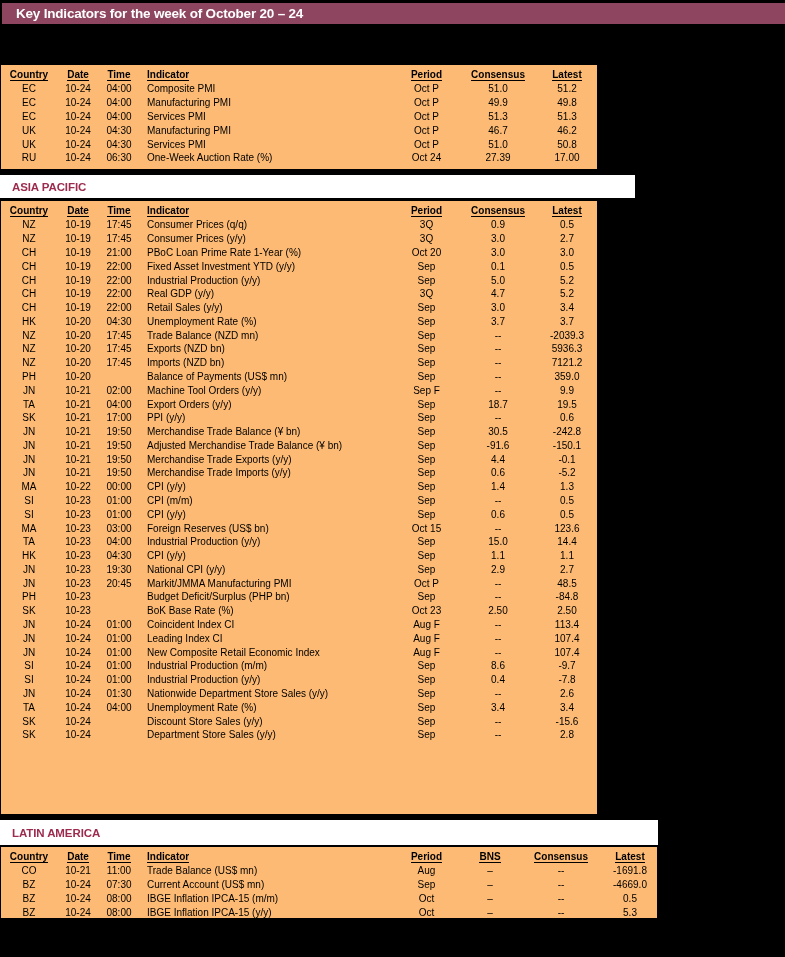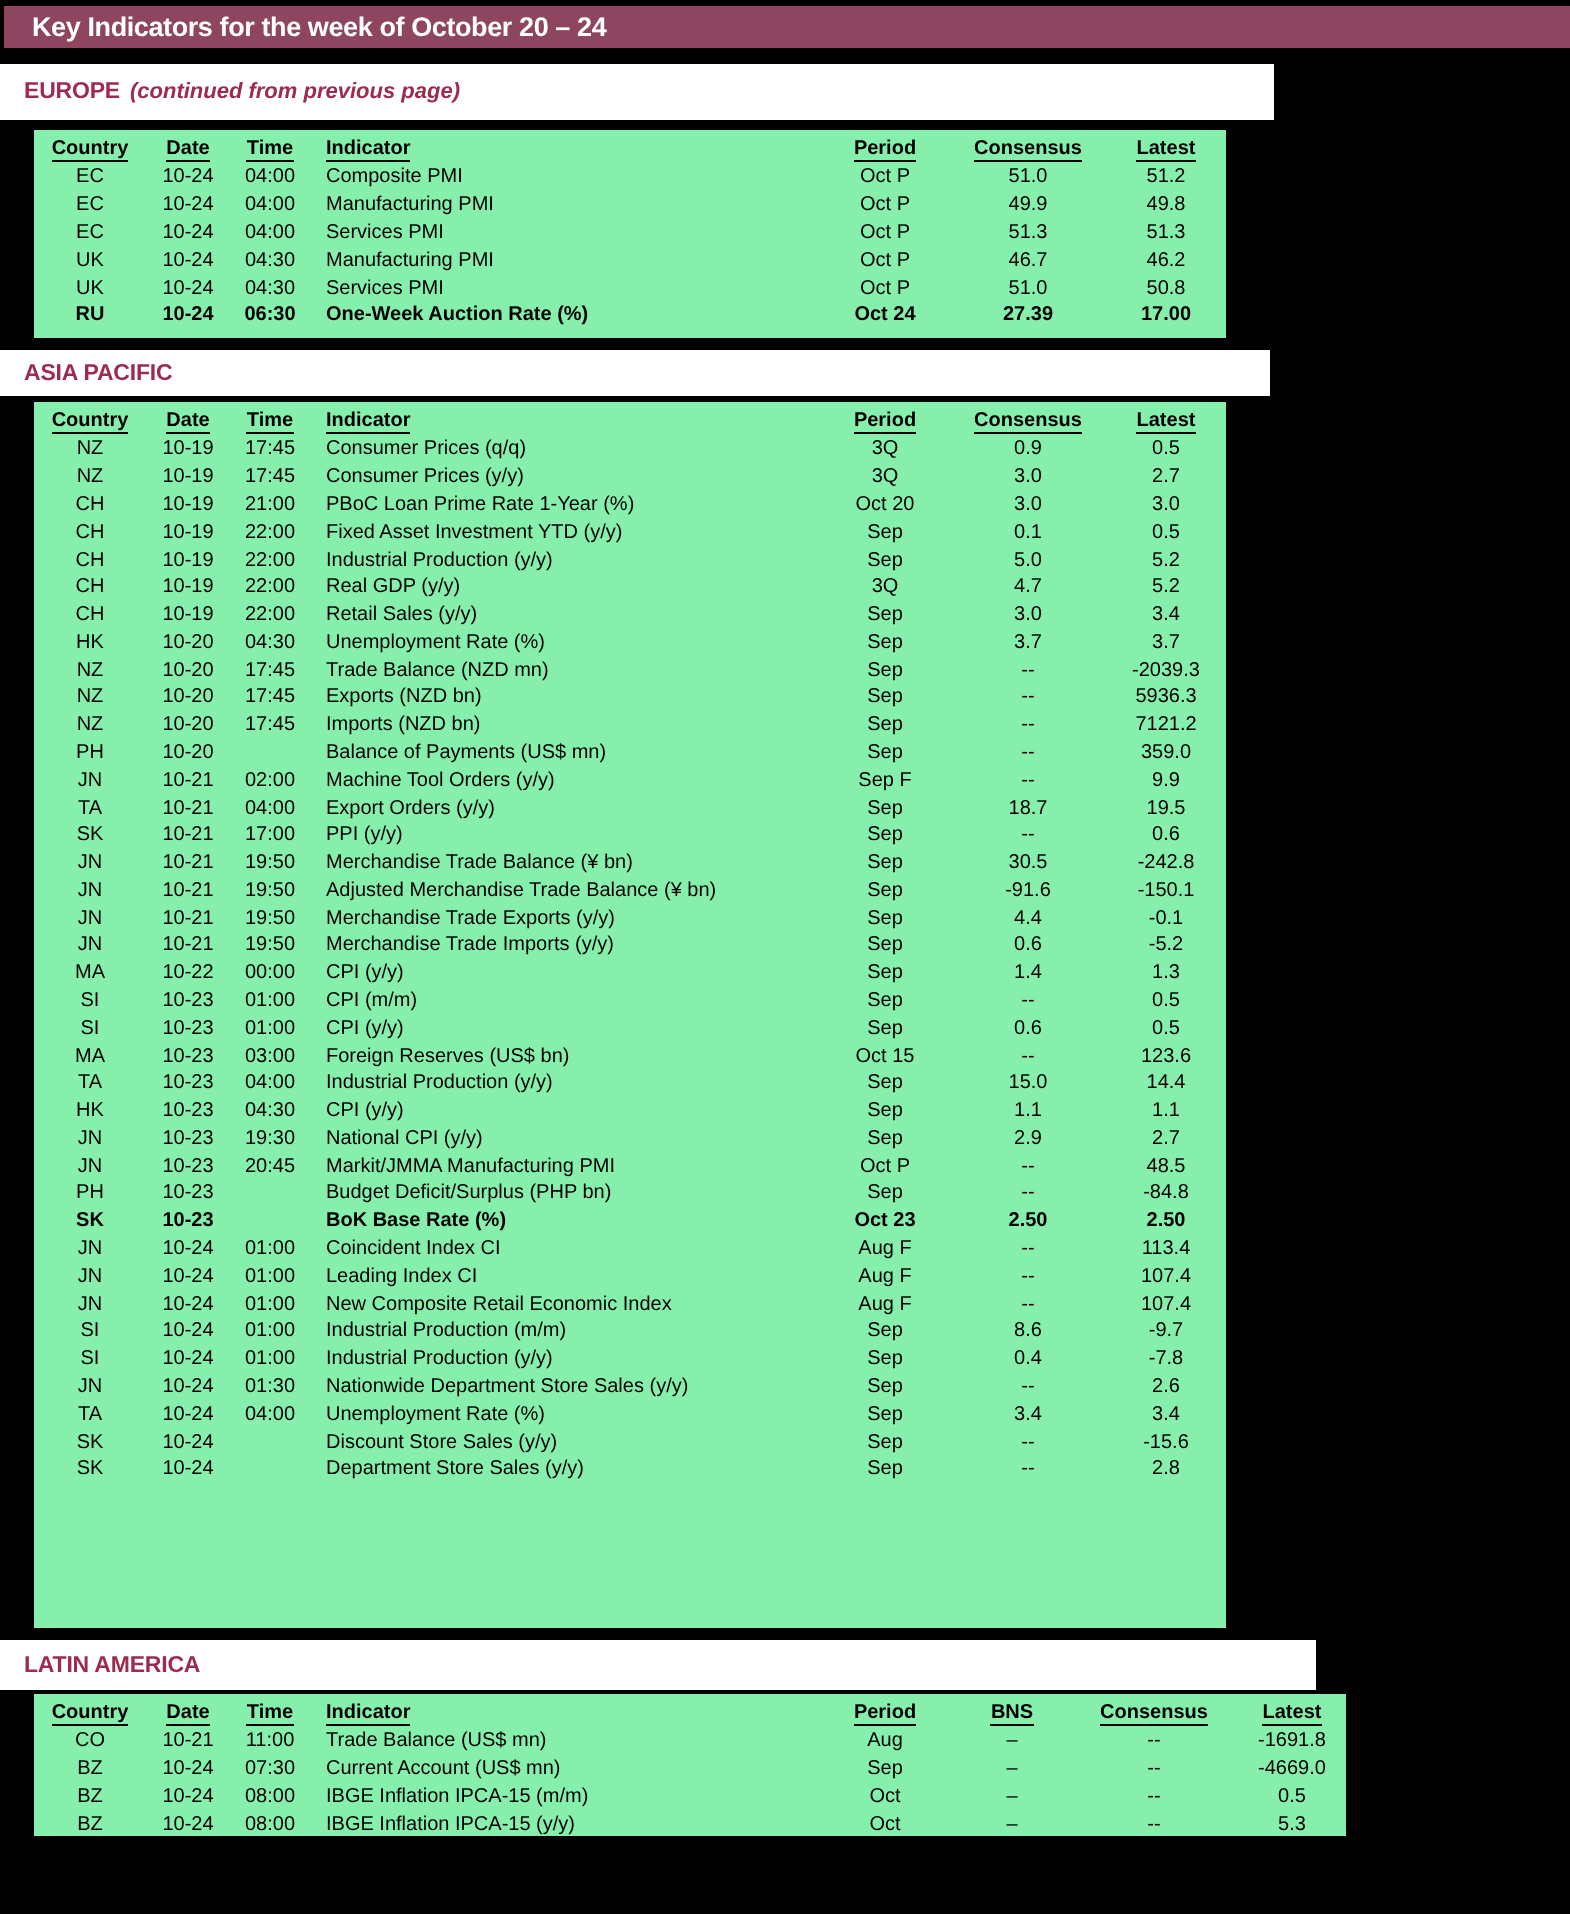--- a/index.html
+++ b/index.html
@@ -59,22 +59,22 @@
     color: #9c2b4e;
     font-size: 11px;
     font-style: italic;
     font-weight: bold;
     margin-left: 5px;
     white-space: nowrap;
   }
   
   .tbl-box {
     position: absolute;
-    left: 16px;
-    background: #86efac;
+    left: 0;
+    background: #fdba74;
     border: 1px solid #000000;
     box-sizing: border-box;
     padding: 3px 0 2px 0;
   }
   table.grid {
     border-collapse: collapse;
     width: 100%;
     table-layout: fixed;
     font-size: 10px;
     color: #000000;
@@ -90,43 +90,39 @@
     display: inline-block;
     padding-bottom: 0px;
     line-height: 11px;
   }
   table.grid td {
     padding: 1.4px 0 1.4px 0;
     white-space: nowrap;
     line-height: 11px;
     font-weight: normal;
   }
-  tr.bold td { font-weight: bold; }
+  tr.bold td { font-weight: normal; }
   .c-country { text-align: center; }
   .c-date    { text-align: center; }
   .c-time    { text-align: center; }
   .c-ind     { text-align: left; padding-left: 8px !important; }
   .c-period  { text-align: center; }
   .c-bns     { text-align: center; }
   .c-cons    { text-align: center; }
   .c-latest  { text-align: center; }
 </style>
 </head>
 <body>
 
 <div class="page">
 
   <div class="title-bar">
     <span class="title-text">Key Indicators for the week of October 20 – 24</span>
   </div>
 
-  <div class="section-head" id="head-europe" style="top:32px; width:637px; height:28px;">
-    <span class="sec-name">EUROPE</span>
-    <span class="sec-note">(continued from previous page)</span>
-  </div>
 
   <div class="tbl-box" id="box-europe" style="top:64px; width:598px; height:106px;">
     <table class="grid">
       <colgroup>
         <col style="width:56px">
           <col style="width:42px">
           <col style="width:40px">
         <col style="width:255px">
           <col style="width:65px">
           <col style="width:78px">

